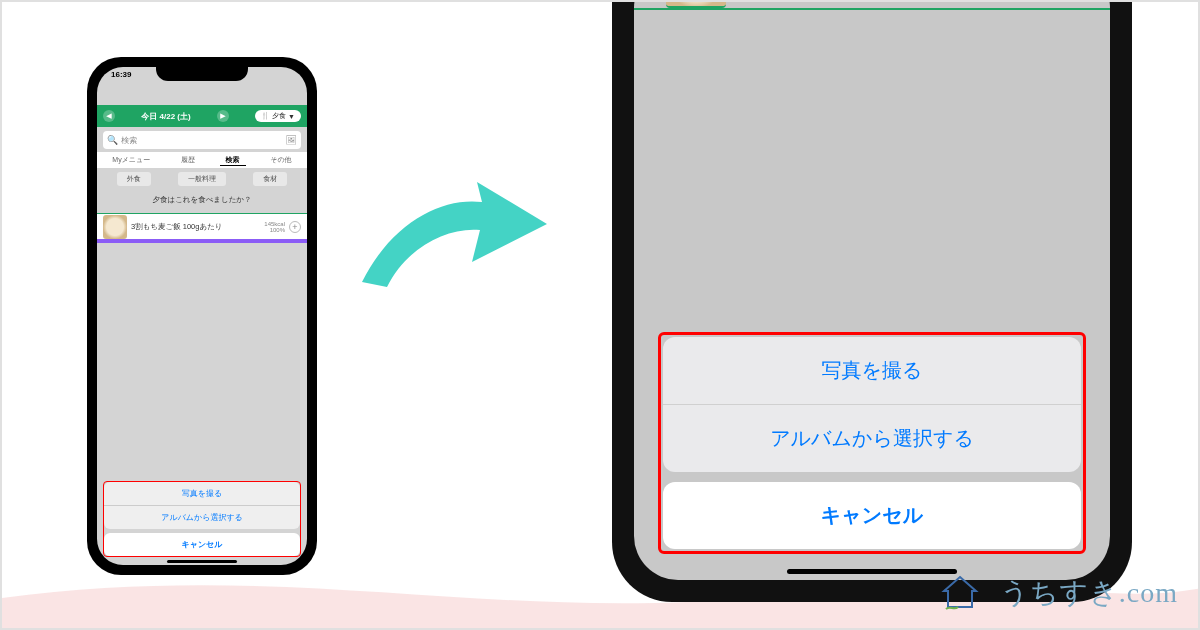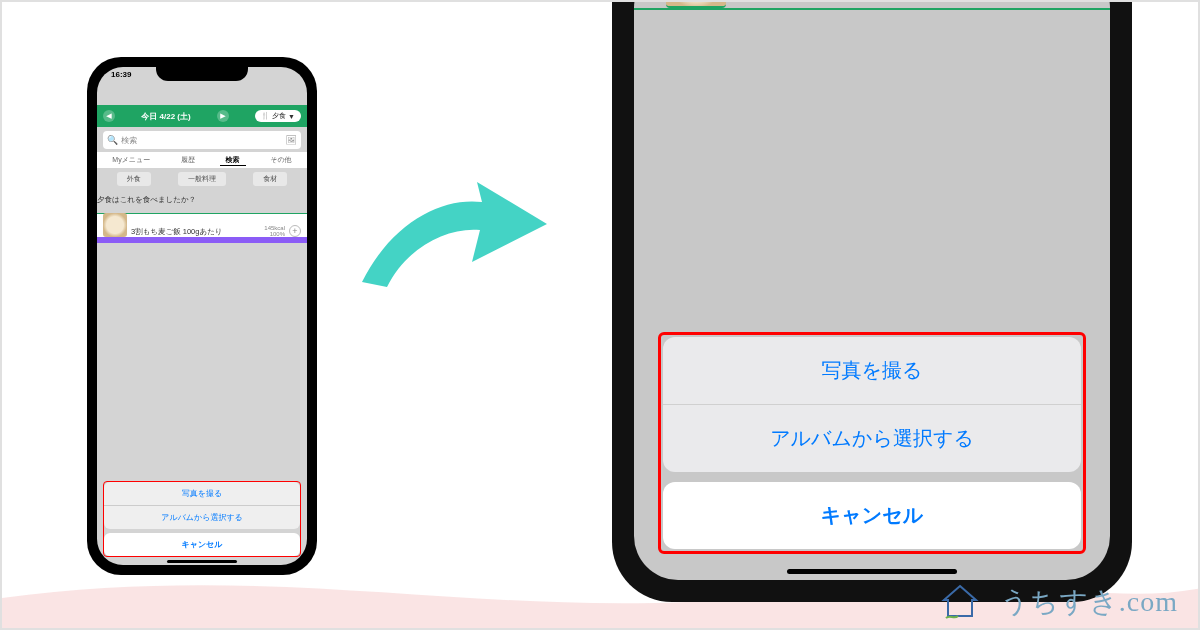--- a/index.html
+++ b/index.html
@@ -122,34 +122,35 @@
   .chips .chip {
     background: #e8e8e8;
     border-radius: 3px;
     font-size: 7px;
     padding: 2px 10px;
     color: #555;
   }
   .prompt {
     position: absolute;
     top: 128px; left: 0; right: 0;
+    text-align: center;
     font-size: 7.5px;
     color: #333;
   }
   .food-row {
     position: absolute;
     top: 146px; left: 0; right: 0;
     height: 30px;
     background: #fff;
     display: flex;
-    align-items: flex-end;
+    align-items: center;
     padding: 0 6px;
     gap: 4px;
     border-top: 1px solid #1fa463;
-    border-bottom: 6px solid #8b5cf6;
+    border-bottom: 4px solid #8b5cf6;
   }
   .food-row .thumb {
     width: 24px; height: 24px;
     background: radial-gradient(circle at 50% 50%, #f5e8d0 50%, #d4b88a 70%);
     border-radius: 3px;
   }
   .food-row .fname { font-size: 7.5px; color: #333; flex: 1; }
   .food-row .kcal { font-size: 6px; color: #888; text-align: right; }
   .food-row .plus {
     width: 12px; height: 12px;
@@ -276,21 +277,21 @@
     bottom: 6px; left: 50%;
     transform: translateX(-50%);
     width: 170px; height: 5px;
     background: #000;
     border-radius: 3px;
   }
 
   
   .watermark {
     position: absolute;
-    right: 20px; bottom: 6px;
+    right: 20px; bottom: 15px;
     display: flex; align-items: center; gap: 20px;
   }
   .watermark .house {
     width: 40px; height: 40px;
     position: relative;
   }
   .watermark .txt {
     font-size: 28px;
     color: #7aa8c4;
     font-family: serif;

